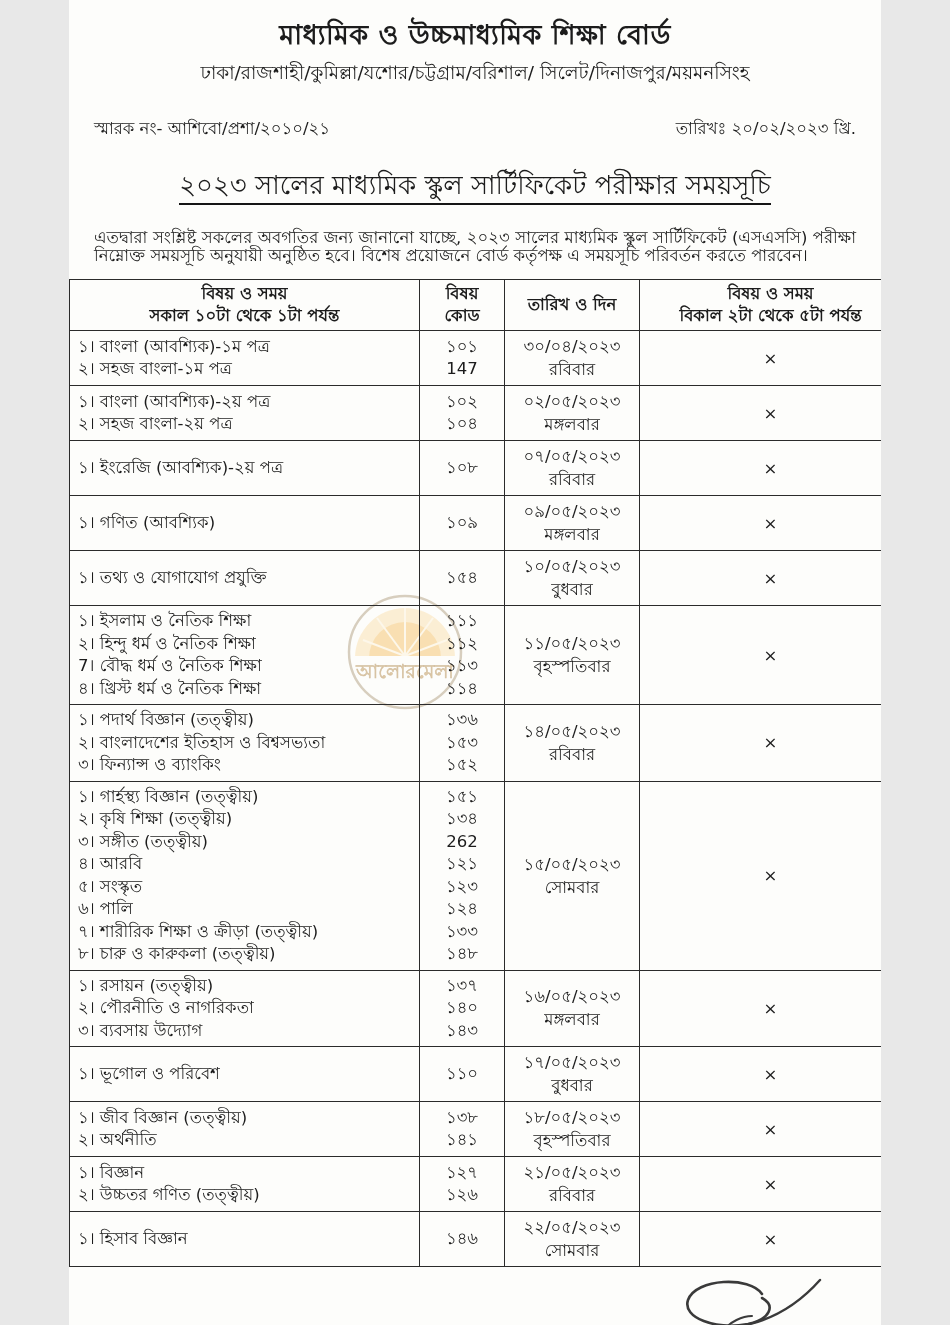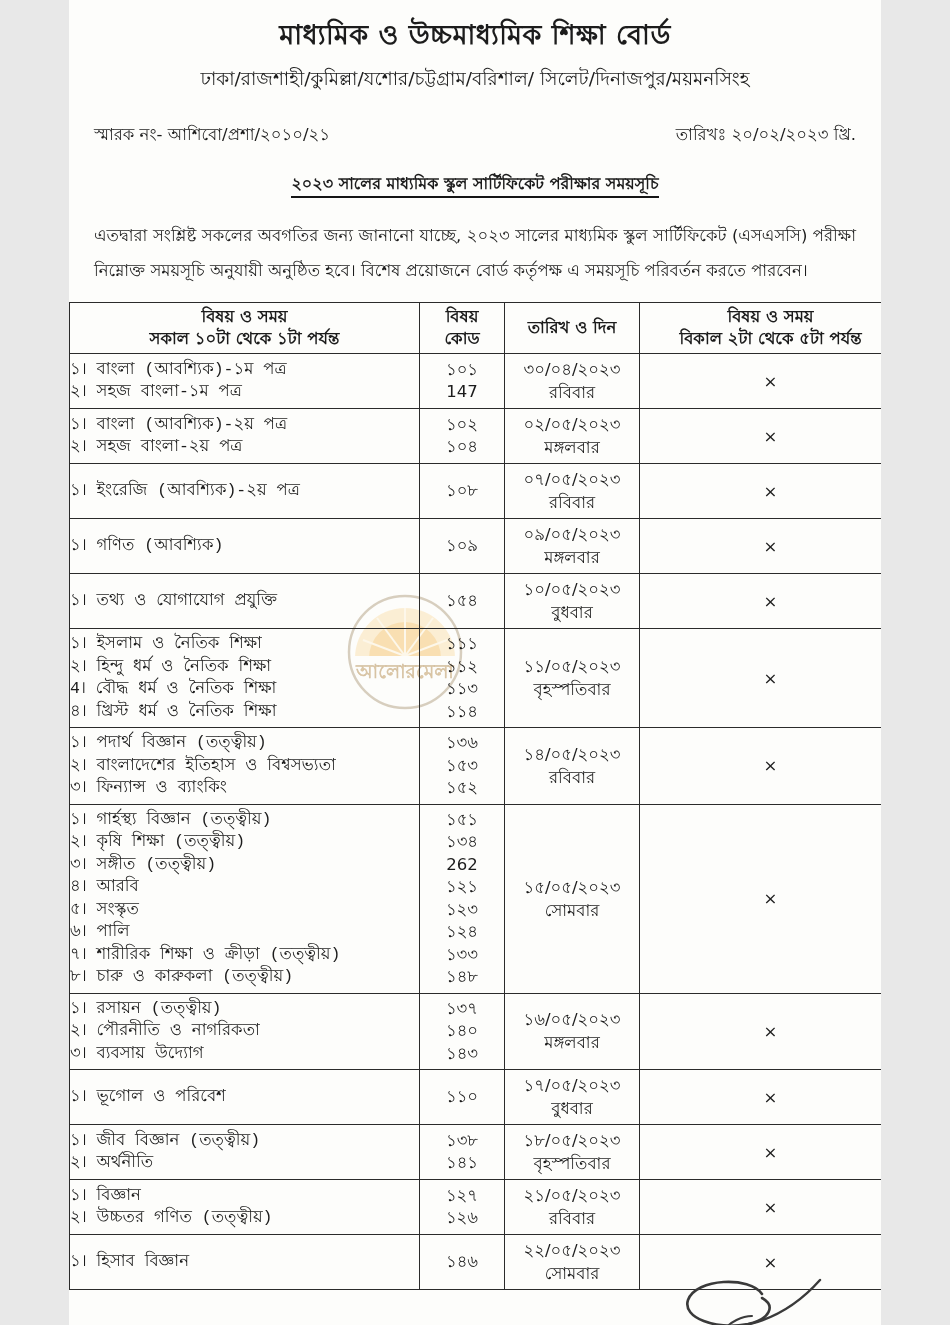--- a/index.html
+++ b/index.html
@@ -16,43 +16,42 @@
   }
   .board-title{
     text-align:center;
     font-size:27px;
     font-weight:bold;
     letter-spacing:.5px;
   }
   .board-regions{
     text-align:center;
     font-size:18.5px;
-    margin-top:6px;
   }
   .memo-row{
     display:flex;
     justify-content:space-between;
     align-items:center;
     margin:26px 25px 0 25px;
     font-size:16.5px;
   }
   .doc-title{
     text-align:center;
     margin-top:22px;
   }
   .doc-title span{
-    font-size:16px;
-    font-weight:bold;
+    font-size:26px;
+    font-weight:normal;
     border-bottom:2.5px solid #151515;
     padding-bottom:3px;
   }
   .intro{
     margin:20px 25px 0 25px;
     font-size:16.5px;
-    line-height:35px;
+    line-height:18px;
     text-align:justify;
   }
   table.schedule{
     border-collapse:collapse;
     width:900px;
     margin:14px auto 0 auto;
     table-layout:fixed;
     position:relative;
     z-index:2;
     background:transparent;
@@ -63,23 +62,22 @@
     vertical-align:middle;
   }
   table.schedule th{
     font-weight:bold;
     padding:3px 2px;
     line-height:22px;
     text-align:center;
   }
   td.c-subject{
     text-align:left;
-    padding:4px 0;
+    padding:4px 8px;
     line-height:22.5px;
-    font-family:Liberation Mono, monospace;
   }
   td.c-code{
     text-align:center;
     padding:4px 4px;
     line-height:22.5px;
   }
   td.c-date{
     text-align:center;
     padding:4px 14px;
     line-height:23px;
@@ -265,21 +263,21 @@
             <div>×</div>
           </td>
           <td class="c-x">
             <div>×</div>
           </td>
         </tr>
         <tr>
           <td class="c-subject">
             <div>১। ইসলাম ও নৈতিক শিক্ষা</div>
             <div>২। হিন্দু ধর্ম ও নৈতিক শিক্ষা</div>
-            <div>4। বৌদ্ধ ধর্ম ও নৈতিক শিক্ষা</div>
+            <div>7। বৌদ্ধ ধর্ম ও নৈতিক শিক্ষা</div>
             <div>৪। খ্রিস্ট ধর্ম ও নৈতিক শিক্ষা</div>
           </td>
           <td class="c-code">
             <div>১১১</div>
             <div>১১২</div>
             <div>১১৩</div>
             <div>১১৪</div>
           </td>
           <td class="c-date">
             <div>১১/০৫/২০২৩</div>

